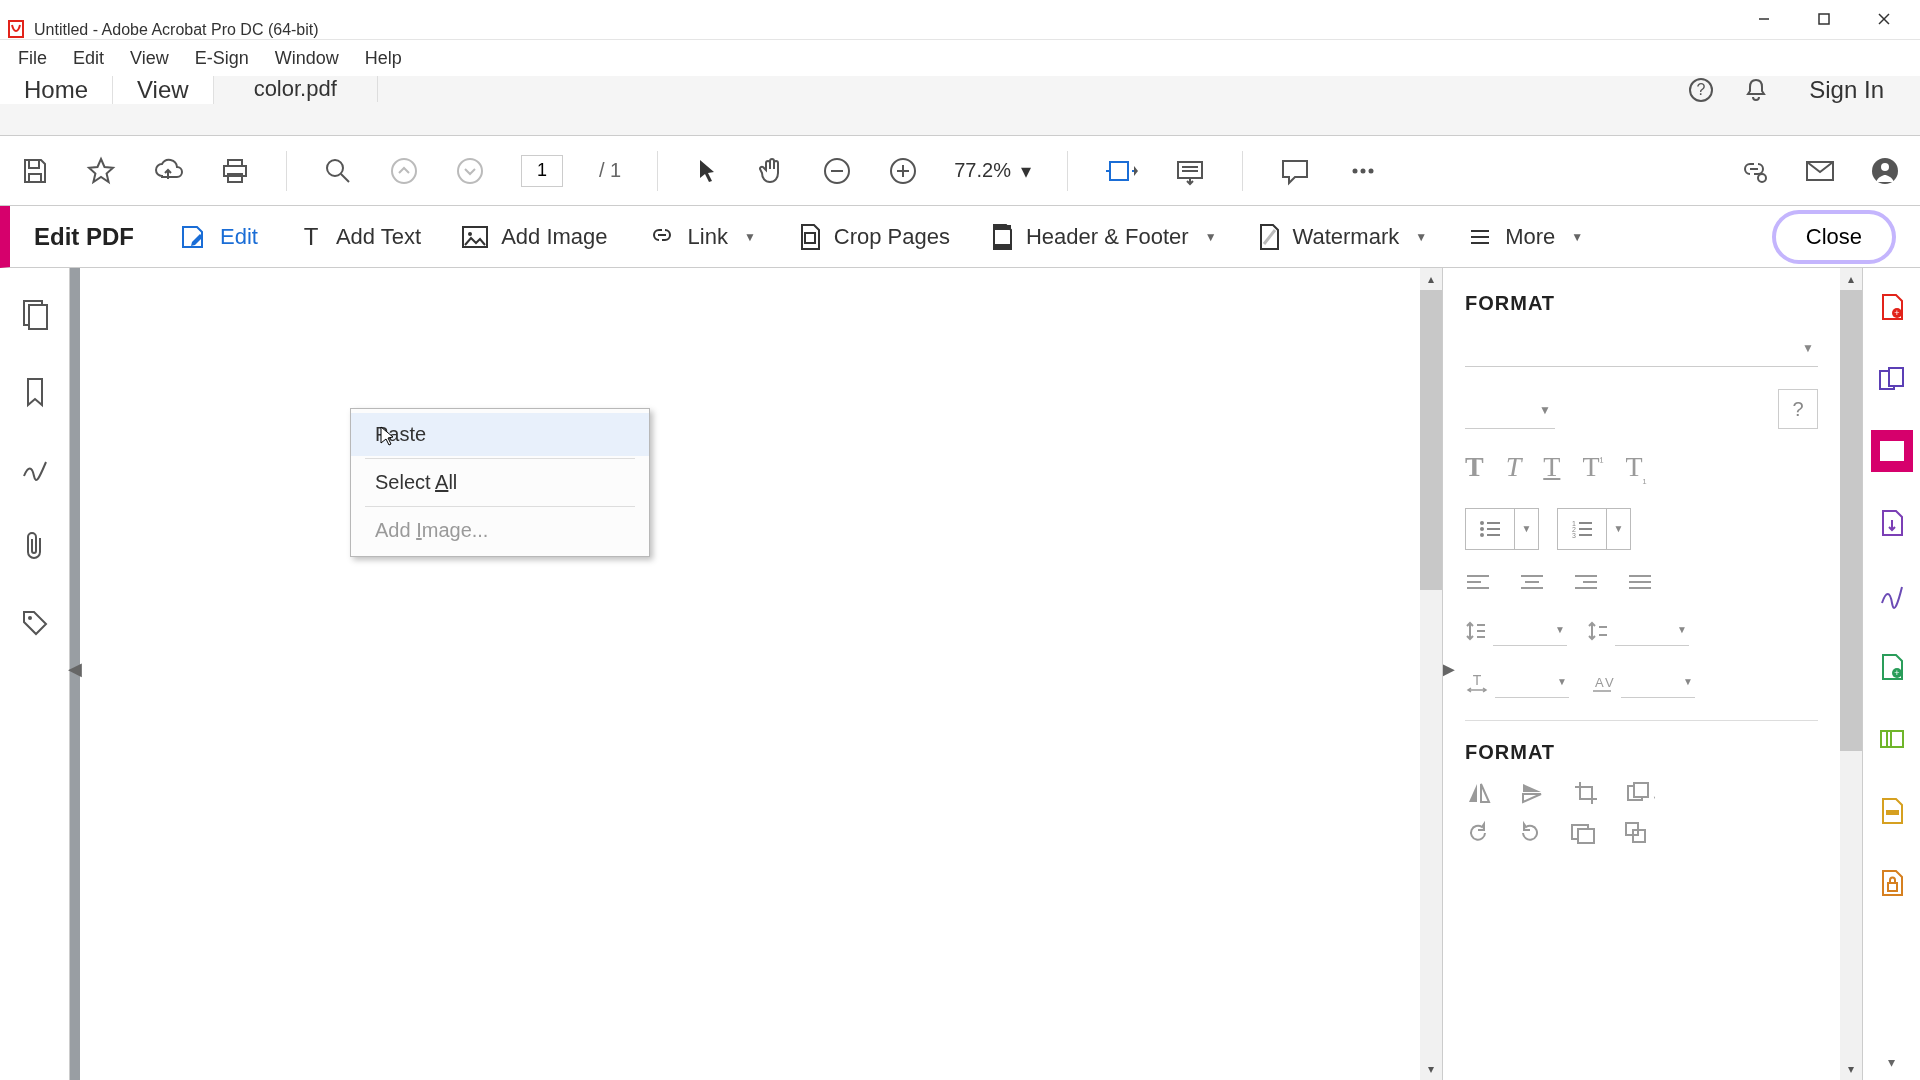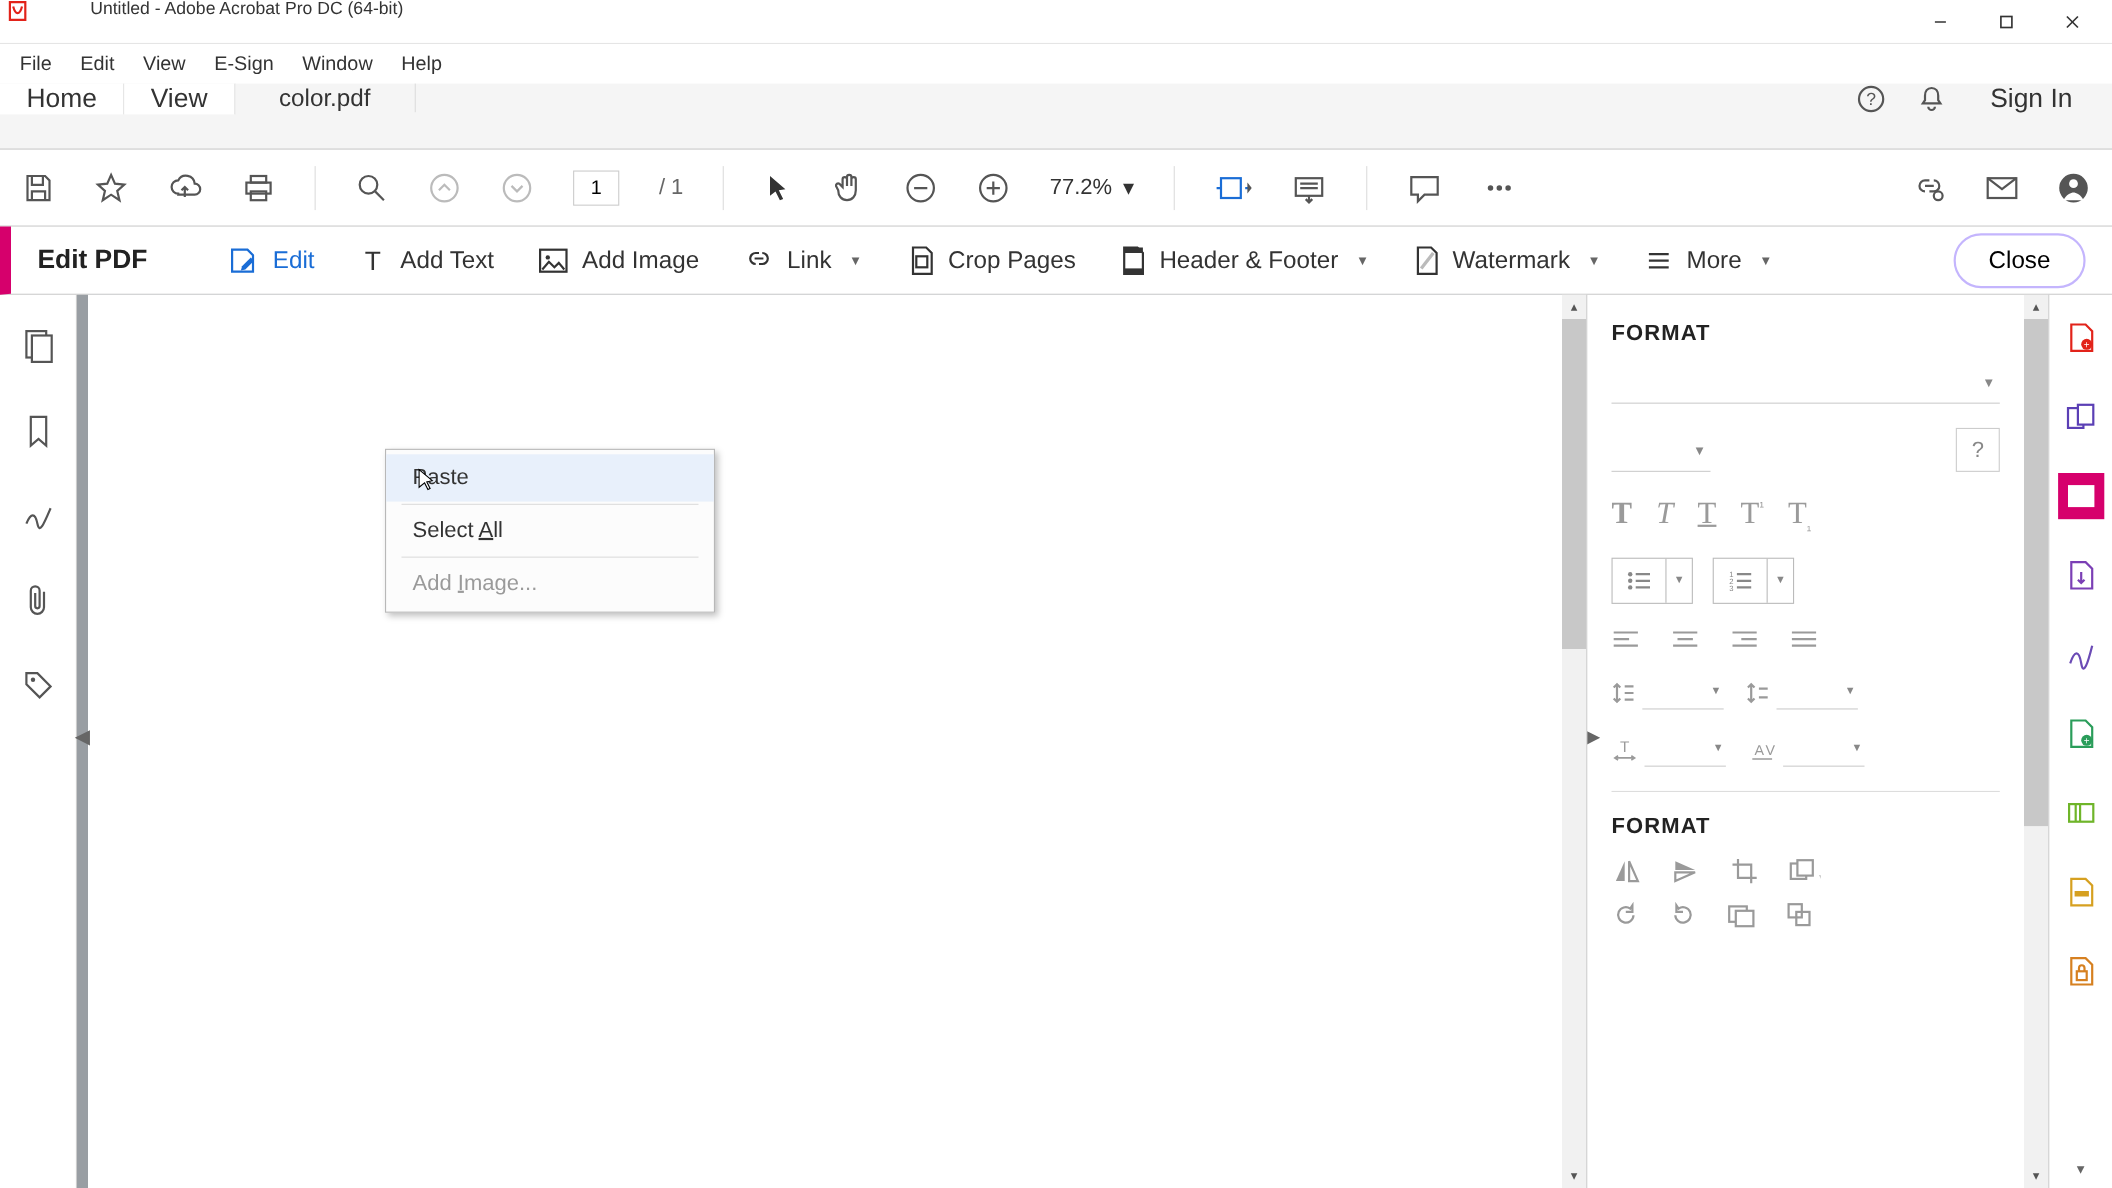--- a/index.html
+++ b/index.html
@@ -1,18 +1,18 @@
 <!DOCTYPE html>
 <html><head>
 <meta charset="utf-8">
 <style>
 * { box-sizing: border-box; margin: 0; padding: 0; font-family: "Segoe UI", Arial, sans-serif; }
 body { width: 1920px; height: 1080px; overflow: hidden; background: #fff; }
 
-.titlebar { height: 40px; display: flex; align-items: flex-start; padding: 0 6px; background: #fff; border-bottom: 1px solid #e5e5e5; gap: 48px; }
+.titlebar { height: 40px; display: flex; align-items: flex-end; padding: 0 6px; background: #fff; border-bottom: 1px solid #e5e5e5; }
 .titlebar .app-icon { width: 20px; height: 20px; margin-right: 8px; }
 .titlebar .title { font-size: 16px; color: #333; flex: 1; }
 .win-btns { display: flex; }
 .win-btn { width: 60px; height: 40px; display: flex; align-items: center; justify-content: center; color: #333; }
 
 .menubar { height: 36px; display: flex; align-items: center; padding: 0 6px; gap: 2px; }
 .menubar .menu-item { padding: 6px 12px; font-size: 18px; color: #333; text-align: center; }
 
 .tabbar { height: 60px; display: flex; align-items: flex-start; border-bottom: 1px solid #ccc; background: #f5f5f5; }
 .tabbar .home-tools { display: flex; }
@@ -27,25 +27,25 @@
 
 .toolbar { height: 70px; display: flex; align-items: center; padding: 0 20px; gap: 36px; border-bottom: 1px solid #ccc; }
 .tb-icon { color: #555; display: flex; align-items: center; justify-content: center; }
 .tb-sep { width: 1px; height: 40px; background: #ddd; }
 .page-input { width: 42px; height: 32px; border: 1px solid #ccc; text-align: center; font-size: 18px; }
 .page-of { font-size: 20px; color: #666; }
 .zoom-box { display: flex; align-items: center; gap: 10px; font-size: 20px; color: #333; border: none; }
 .tb-right { margin-left: auto; display: flex; align-items: center; gap: 34px; }
 
 .editbar { height: 62px; display: flex; align-items: center; padding: 0 24px; gap: 40px; border-bottom: 1px solid #ccc; border-left: 10px solid #d6006c; }
-.editbar .title { font-size: 24px; font-weight: 600; color: #222; margin-right: 32px; }
+.editbar .title { font-size: 24px; font-weight: 600; color: #222; margin-right: 4px; }
 .ed-item { display: flex; align-items: center; gap: 12px; font-size: 22px; color: #333; }
 .ed-item.edit .lbl { color: #1a6dd6; }
 .ed-item .caret { font-size: 12px; color: #666; margin-left: 4px; }
-.close-btn { margin-left: auto; padding: 10px 30px; border: 2px solid #c4b5fd; border-radius: 30px; font-size: 22px; background: #fff; }
+.close-btn { margin-left: auto; padding: 10px 30px; border: 4px solid #c4b5fd; border-radius: 30px; font-size: 22px; background: #fff; }
 
 .work { display: flex; height: calc(1080px - 40px - 36px - 60px - 70px - 62px); position: relative; }
 
 .leftrail { width: 70px; border-right: 1px solid #ccc; display: flex; flex-direction: column; align-items: center; padding-top: 30px; gap: 46px; }
 .leftrail .lr-icon { color: #555; }
 
 .canvas { flex: 1; background: #999ea3; position: relative; display: flex; }
 .canvas .page-area { background: #fff; width: 100%; height: 100%; margin-left: 10px; }
 .canvas .collapse-handle { position: absolute; left: -2px; top: 48%; color: #666; font-size: 18px; }
 

